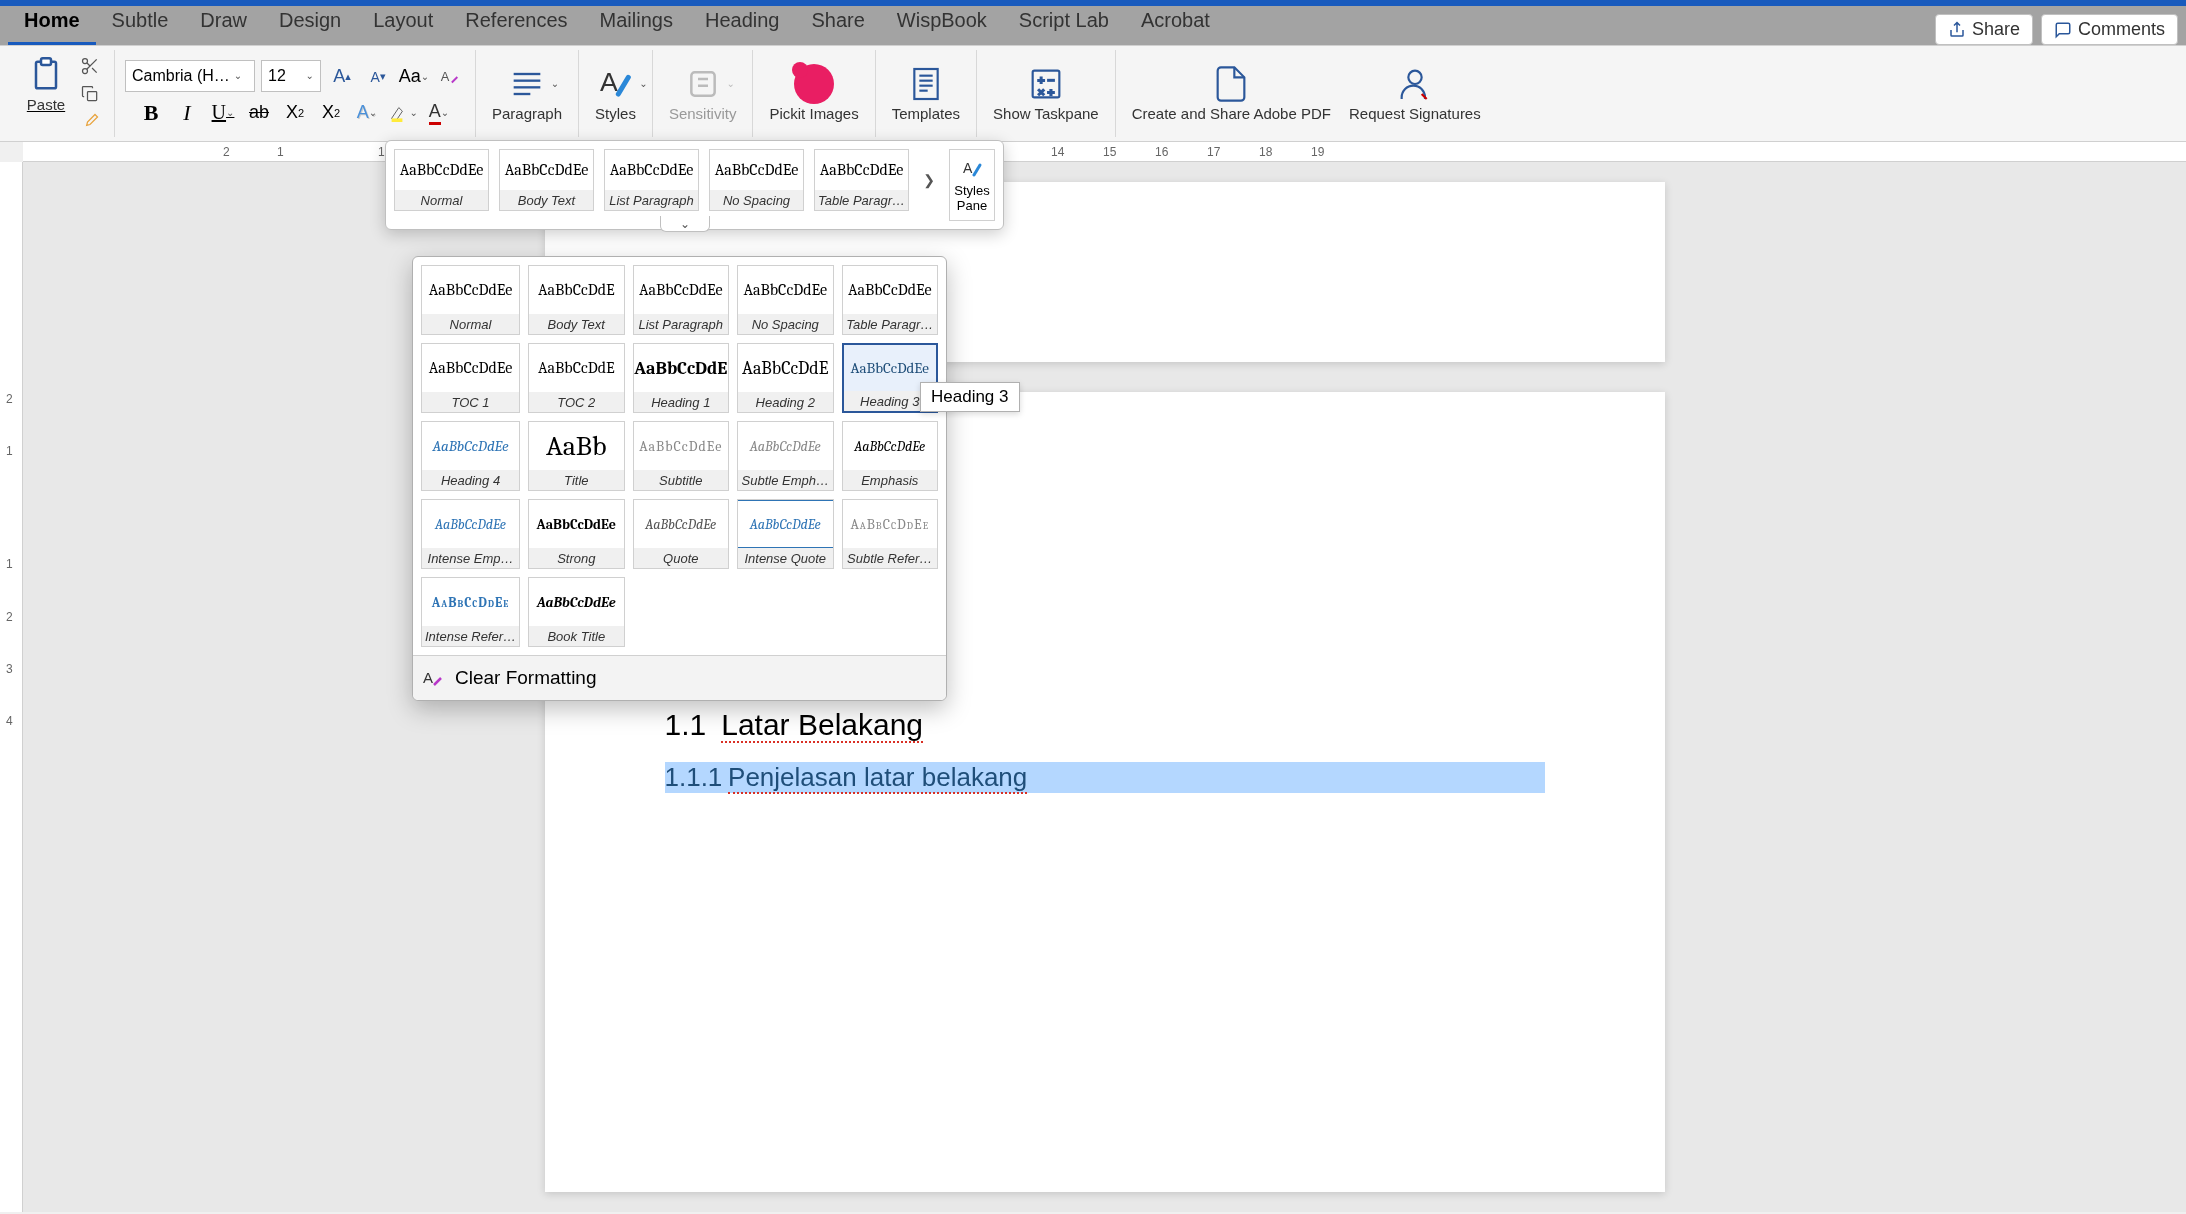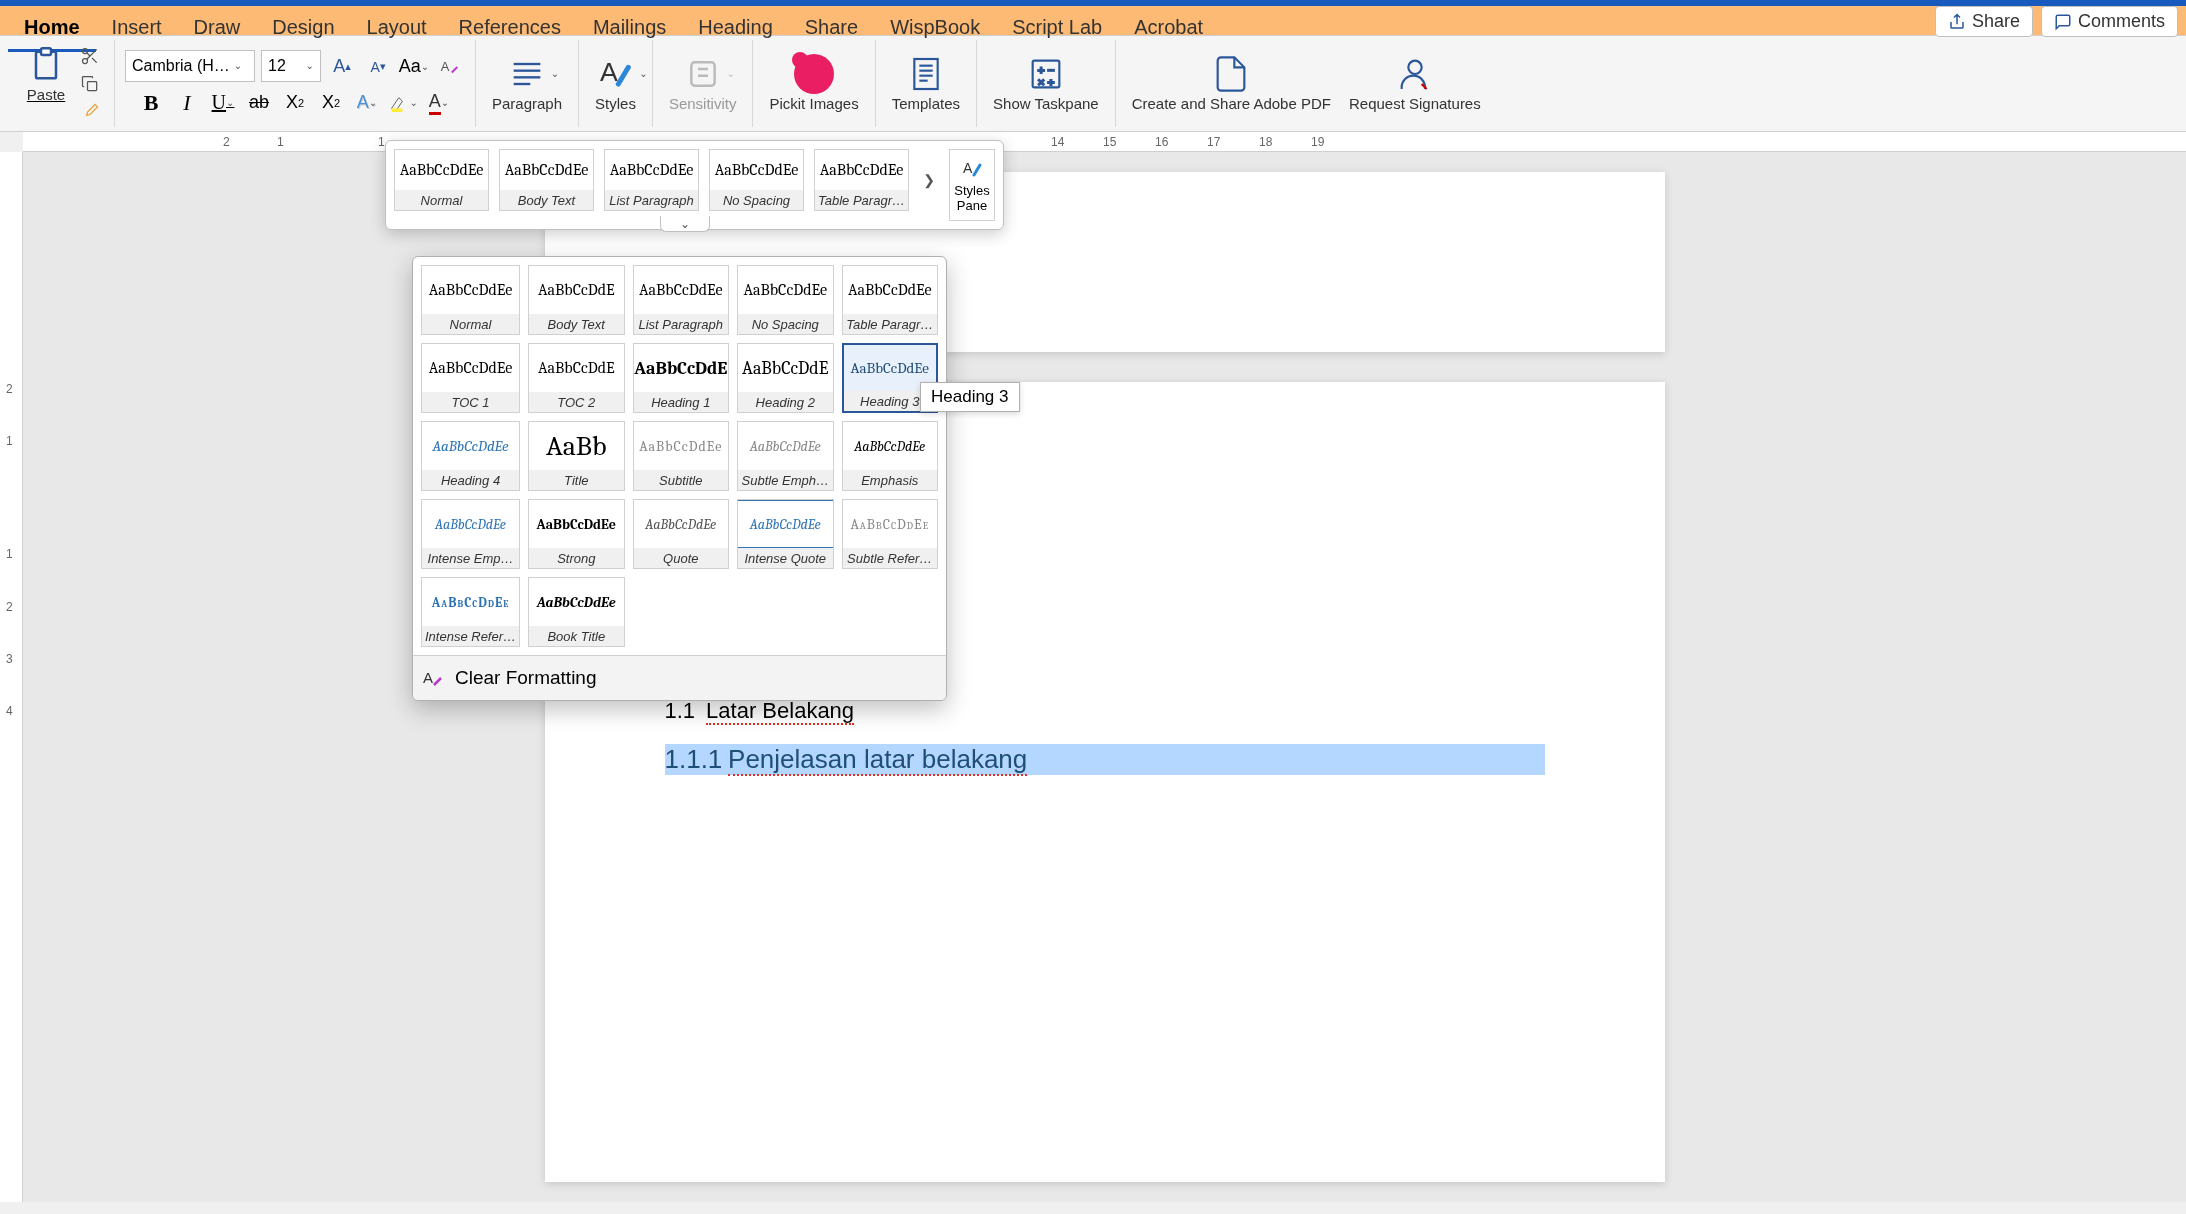--- a/index.html
+++ b/index.html
@@ -1,20 +1,20 @@
 <!DOCTYPE html>
 <html><head>
 <meta charset="utf-8">
 <style>
 * { margin: 0; padding: 0; box-sizing: border-box; font-family: -apple-system, BlinkMacSystemFont, 'Segoe UI', sans-serif; }
 body { background: #f0f0f0; overflow: hidden; width: 2186px; height: 1214px; }
 
 .title-bar { height: 6px; background: #185abd; }
 
-.tab-bar { height: 30px; background: #fdba74; display: flex; align-items: flex-start; padding: 0 8px; border-bottom: 1px solid #d0d0d0; }
+.tab-bar { height: 40px; background: #a3a3a3; display: flex; align-items: flex-end; padding: 0 8px; border-bottom: 1px solid #d0d0d0; }
 .tab { padding: 10px 16px; font-size: 20px; color: #333; cursor: pointer; border-bottom: 3px solid transparent; }
 .tab.active { font-weight: 700; border-bottom: 3px solid #185abd; color: #000; }
 .tab-spacer { flex: 1; }
 .tab-btn { display: flex; align-items: center; gap: 6px; padding: 4px 12px; border: 1px solid #c0c0c0; border-radius: 4px; margin-left: 8px; font-size: 18px; color: #333; cursor: pointer; background: #fff; }
 .tab-btn svg { width: 18px; height: 18px; }
 
 .ribbon { background: #f5f5f5; height: 96px; display: flex; align-items: stretch; border-bottom: 1px solid #d0d0d0; padding: 4px 10px; }
 .ribbon-group { display: flex; flex-direction: column; align-items: center; padding: 0 10px; border-right: 1px solid #d8d8d8; position: relative; }
 .ribbon-group:last-child { border-right: none; }
 .ribbon-group-inner-h { display: flex; align-items: center; gap: 6px; height: 100%; }
@@ -45,21 +45,21 @@
 .ruler { height: 20px; background: #fff; display: flex; border-bottom: 1px solid #d0d0d0; margin-left: 23px; position: relative; font-size: 12px; color: #666; align-items: center; padding-left: 160px; }
 .ruler span { position: absolute; }
 
 .doc-area { display: flex; height: calc(100% - 164px); }
 .vruler { width: 23px; background: #fff; border-right: 1px solid #d0d0d0; position: relative; font-size: 12px; color: #666; }
 .vruler span { position: absolute; left: 6px; }
 .page-container { flex: 1; background: #e8e8e8; overflow: auto; padding: 20px 0; position: relative; }
 .page { width: 1120px; background: #fff; margin: 0 auto 30px; box-shadow: 0 2px 8px rgba(0,0,0,0.15); min-height: 200px; padding: 80px 120px; }
 .page.short { min-height: 180px; }
 
-.doc-text-h2 { font-family: 'Times New Roman', serif; font-size: 22px; color: #000; margin-top: 16px; }
+.doc-text-h2 { font-family: 'Times New Roman', serif; font-size: 30px; color: #000; margin-top: 16px; }
 .doc-text-h3 { font-family: 'Cambria', 'Times New Roman', serif; font-size: 26px; color: #1f4e79; margin-top: 20px; }
 .doc-text-h3.selected { background: #b4d7ff; }
 .spell-err { border-bottom: 2px dotted #d93025; }
 
 .styles-row { position: absolute; top: 140px; left: 385px; background: #fff; border: 1px solid #c0c0c0; border-radius: 6px; box-shadow: 0 4px 16px rgba(0,0,0,0.2); padding: 8px; display: flex; gap: 10px; align-items: flex-start; z-index: 40; }
 .style-card { width: 95px; height: 62px; border: 1px solid #d0d0d0; background: #fff; display: flex; flex-direction: column; cursor: pointer; }
 .style-card .preview { flex: 1; display: flex; align-items: center; justify-content: center; font-size: 16px; font-family: 'Cambria', serif; overflow: hidden; white-space: nowrap; }
 .style-card .name { height: 20px; background: #f0f0f0; font-size: 13px; color: #333; display: flex; align-items: center; justify-content: center; overflow: hidden; white-space: nowrap; text-overflow: ellipsis; padding: 0 3px; font-style: italic; }
 .style-more { width: 20px; display: flex; align-items: center; justify-content: center; font-size: 14px; color: #555; cursor: pointer; height: 62px; }
 .styles-pane-btn { display: flex; flex-direction: column; align-items: center; justify-content: center; width: 46px; height: 72px; border: 1px solid #d0d0d0; cursor: pointer; font-size: 13px; text-align: center; line-height: 1.1; gap: 3px; }
@@ -95,21 +95,21 @@
 .pickit-circle { width: 40px; height: 40px; border-radius: 50%; background: #e91e63; position: relative; }
 .pickit-circle::before { content:''; position:absolute; width:16px; height:16px; background:#e91e63; border-radius:50%; top:-2px; left:-2px; }
 </style>
 </head>
 <body>
 
 <div class="title-bar"></div>
 
 <div class="tab-bar">
   <div class="tab active">Home</div>
-  <div class="tab">Insert</div>
+  <div class="tab">Subtle</div>
   <div class="tab">Draw</div>
   <div class="tab">Design</div>
   <div class="tab">Layout</div>
   <div class="tab">References</div>
   <div class="tab">Mailings</div>
   <div class="tab">Heading</div>
   <div class="tab">Share</div>
   <div class="tab">WispBook</div>
   <div class="tab">Script Lab</div>
   <div class="tab">Acrobat</div>

